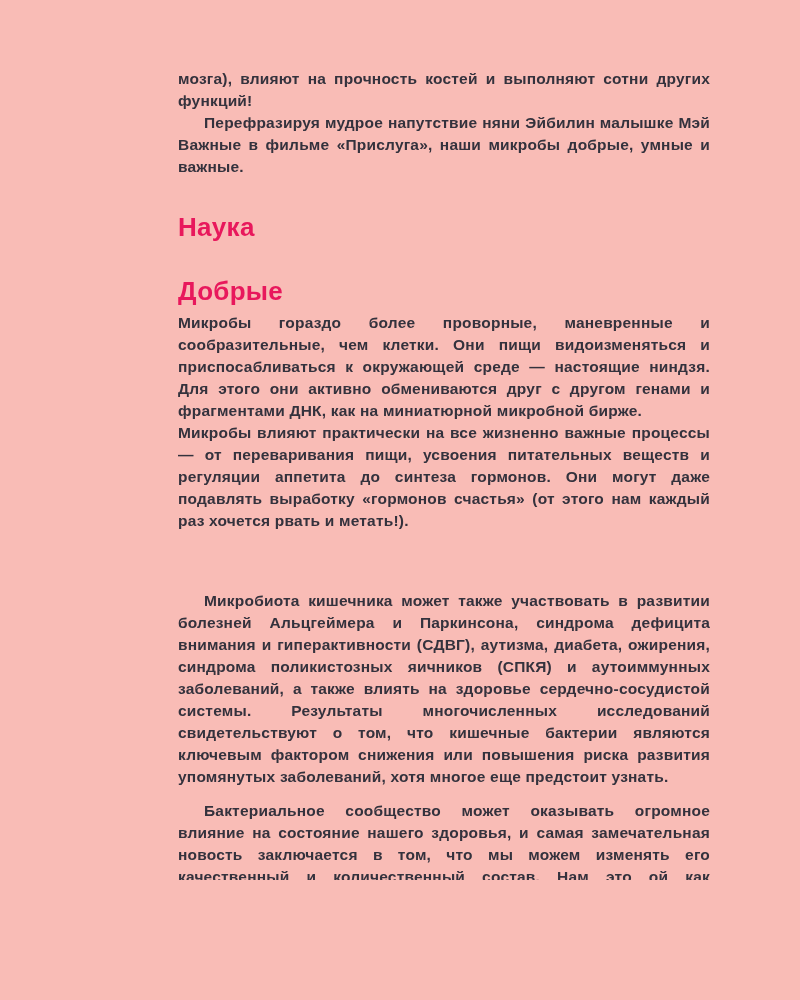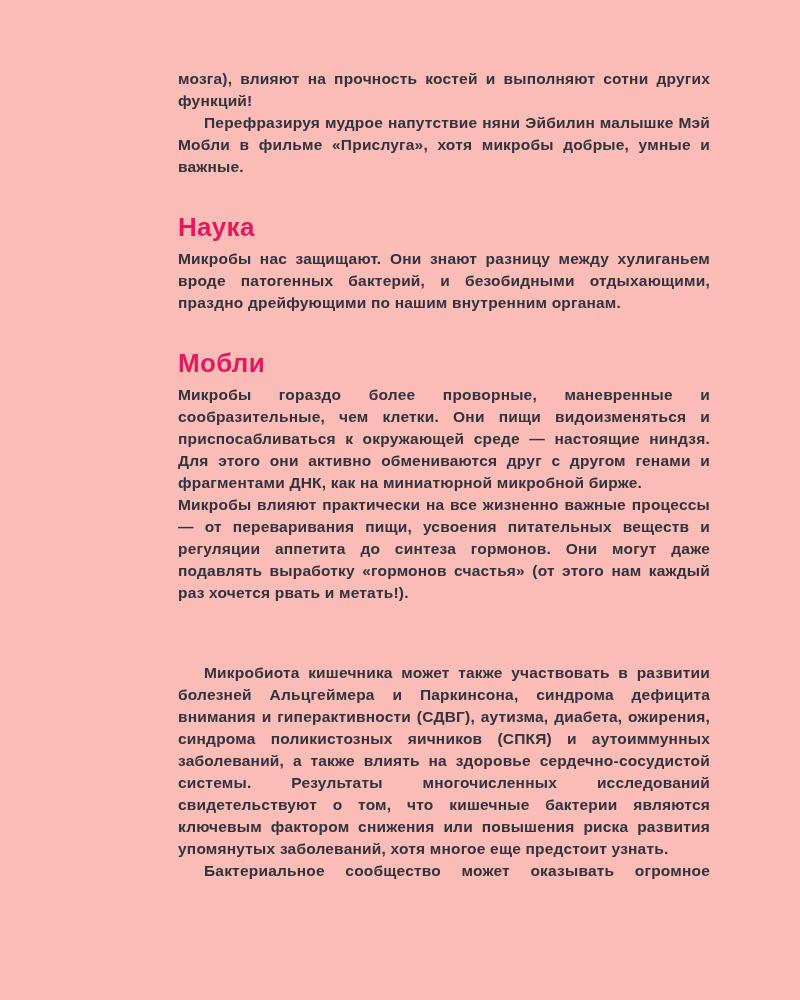--- a/index.html
+++ b/index.html
@@ -40,20 +40,21 @@
     line-height: 30px;
     color: #e8185c;
     font-weight: 800;
     letter-spacing: 0.3px;
   }
   .outro {
     margin-top: 58px;
   }
   .outro p {
     text-indent: 26px;
+    margin-top: 12px;
   }
   .footer {
     position: absolute;
     top: 908px;
     left: 178px;
     width: 532px;
     text-align: right;
     font-size: 15px;
     font-weight: 700;
     letter-spacing: 0.2px;
@@ -71,26 +72,25 @@
   }
 </style>
 </head>
 <body>
 
 <div class="page">
   <div class="content">
 
     <p>мозга), влияют на прочность костей и выполняют сотни других функций!</p>
 
-    <p class="indent">Перефразируя мудрое напутствие няни Эйбилин малышке Мэй Мобли в фильме «Прислуга», хотя микробы добрые, умные и важные.</p>
+    <p class="indent">Перефразируя мудрое напутствие няни Эйбилин малышке Мэй Важные в фильме «Прислуга», наши микробы добрые, умные и важные.</p>
 
     <h2 class="section-heading">Наука</h2>
-    <p>Микробы нас защищают. Они знают разницу между хулиганьем вроде патогенных бактерий, и безобидными отдыхающими, праздно дрейфующими по нашим внутренним органам.</p>
 
-    <h2 class="section-heading">Мобли</h2>
+    <h2 class="section-heading">Добрые</h2>
     <p>Микробы гораздо более проворные, маневренные и сообразительные, чем клетки. Они пищи видоизменяться и приспосабливаться к окружающей среде — настоящие ниндзя. Для этого они активно обмениваются друг с другом генами и фрагментами ДНК, как на миниатюрной микробной бирже.</p>
 
     <p>Микробы влияют практически на все жизненно важные процессы — от переваривания пищи, усвоения питательных веществ и регуляции аппетита до синтеза гормонов. Они могут даже подавлять выработку «гормонов счастья» (от этого нам каждый раз хочется рвать и метать!).</p>
 
     <div class="outro">
       <p>Микробиота кишечника может также участвовать в развитии болезней Альцгеймера и Паркинсона, синдрома дефицита внимания и гиперактивности (СДВГ), аутизма, диабета, ожирения, синдрома поликистозных яичников (СПКЯ) и аутоиммунных заболеваний, а также влиять на здоровье сердечно-сосудистой системы. Результаты многочисленных исследований свидетельствуют о том, что кишечные бактерии являются ключевым фактором снижения или повышения риска развития упомянутых заболеваний, хотя многое еще предстоит узнать.</p>
       <p>Бактериальное сообщество может оказывать огромное влияние на состояние нашего здоровья, и самая замечательная новость заключается в том, что мы можем изменять его качественный и количественный состав. Нам это ой как необходимо...</p>
     </div>
 
   </div>

